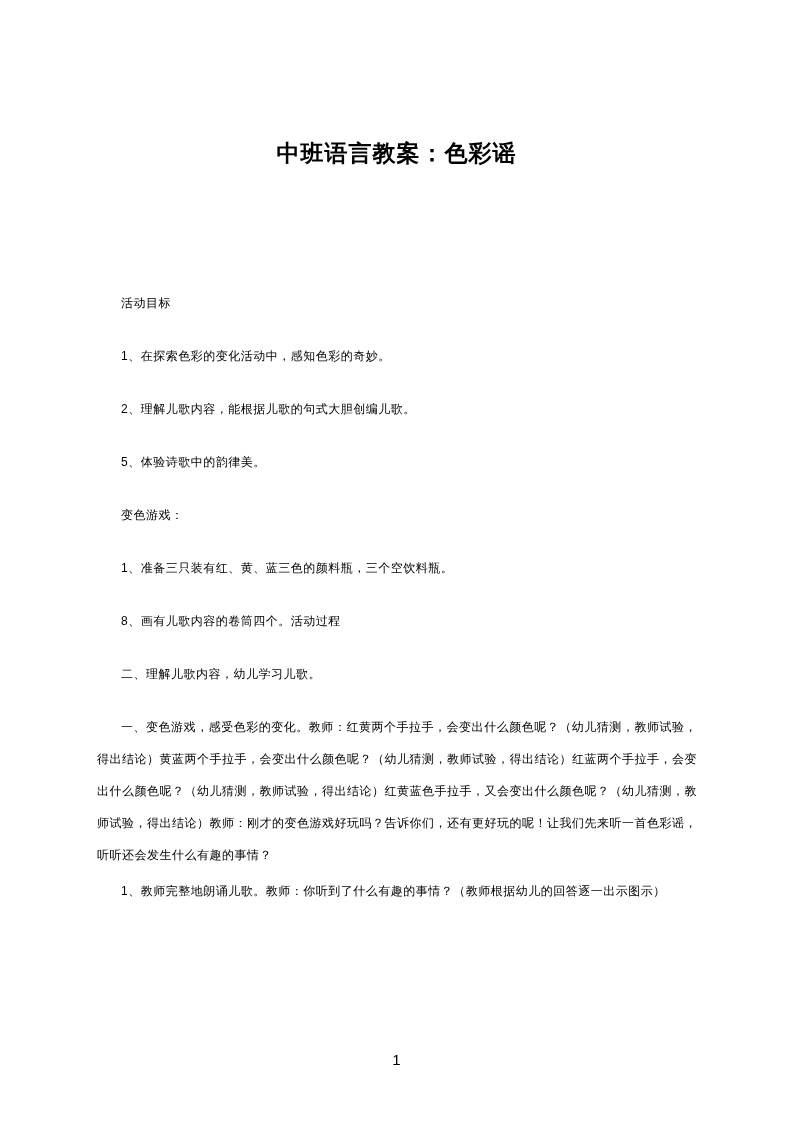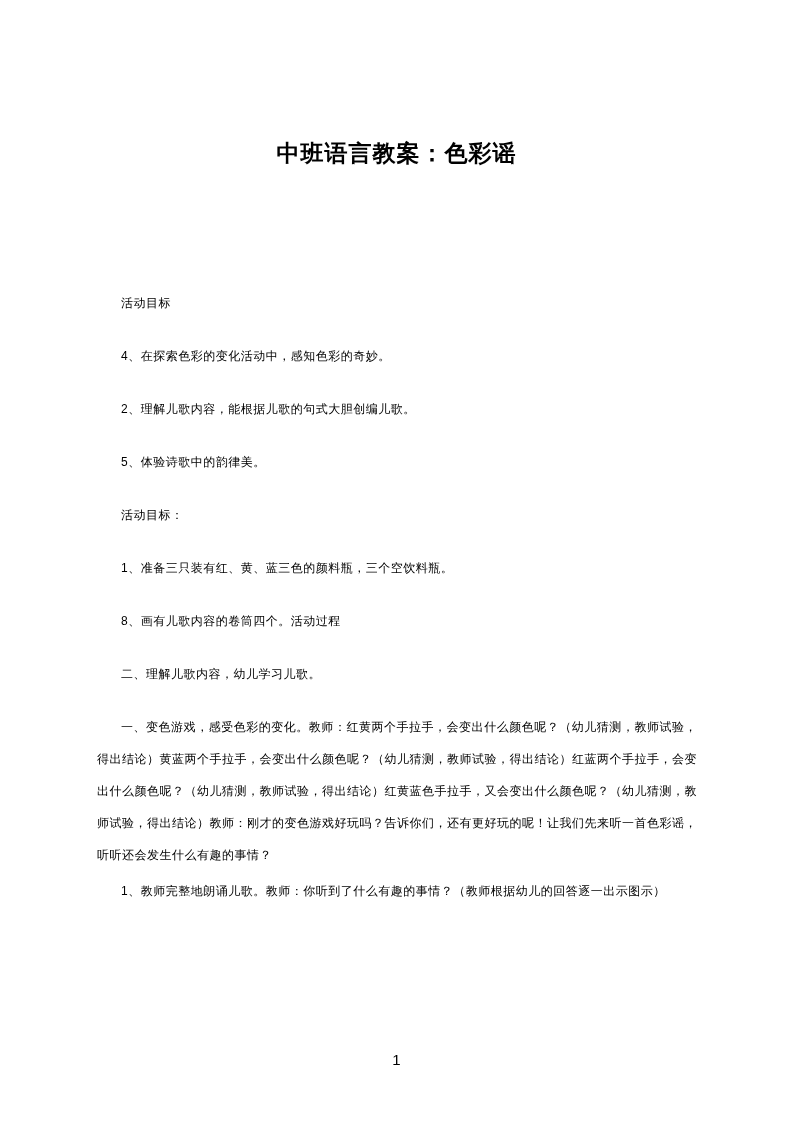--- a/index.html
+++ b/index.html
@@ -56,24 +56,24 @@
 </style>
 </head>
 <body>
 
 <div class="page">
 
   <h1 class="doc-title">中班语言教案：色彩谣</h1>
 
   <div class="content">
     <p class="para">活动目标</p>
-    <p class="para">4、在探索色彩的变化活动中，感知色彩的奇妙。</p>
+    <p class="para">1、在探索色彩的变化活动中，感知色彩的奇妙。</p>
     <p class="para">2、理解儿歌内容，能根据儿歌的句式大胆创编儿歌。</p>
     <p class="para">5、体验诗歌中的韵律美。</p>
-    <p class="para">活动目标：</p>
+    <p class="para">变色游戏：</p>
     <p class="para">1、准备三只装有红、黄、蓝三色的颜料瓶，三个空饮料瓶。</p>
     <p class="para">8、画有儿歌内容的卷筒四个。活动过程</p>
     <p class="para">二、理解儿歌内容，幼儿学习儿歌。</p>
     <p class="para long">一、变色游戏，感受色彩的变化。教师：红黄两个手拉手，会变出什么颜色呢？（幼儿猜测，教师试验，得出结论）黄蓝两个手拉手，会变出什么颜色呢？（幼儿猜测，教师试验，得出结论）红蓝两个手拉手，会变出什么颜色呢？（幼儿猜测，教师试验，得出结论）红黄蓝色手拉手，又会变出什么颜色呢？（幼儿猜测，教师试验，得出结论）教师：刚才的变色游戏好玩吗？告诉你们，还有更好玩的呢！让我们先来听一首色彩谣，听听还会发生什么有趣的事情？</p>
     <p class="para">1、教师完整地朗诵儿歌。教师：你听到了什么有趣的事情？（教师根据幼儿的回答逐一出示图示）</p>
   </div>
 
   <div class="page-number">1</div>
 
 </div>

